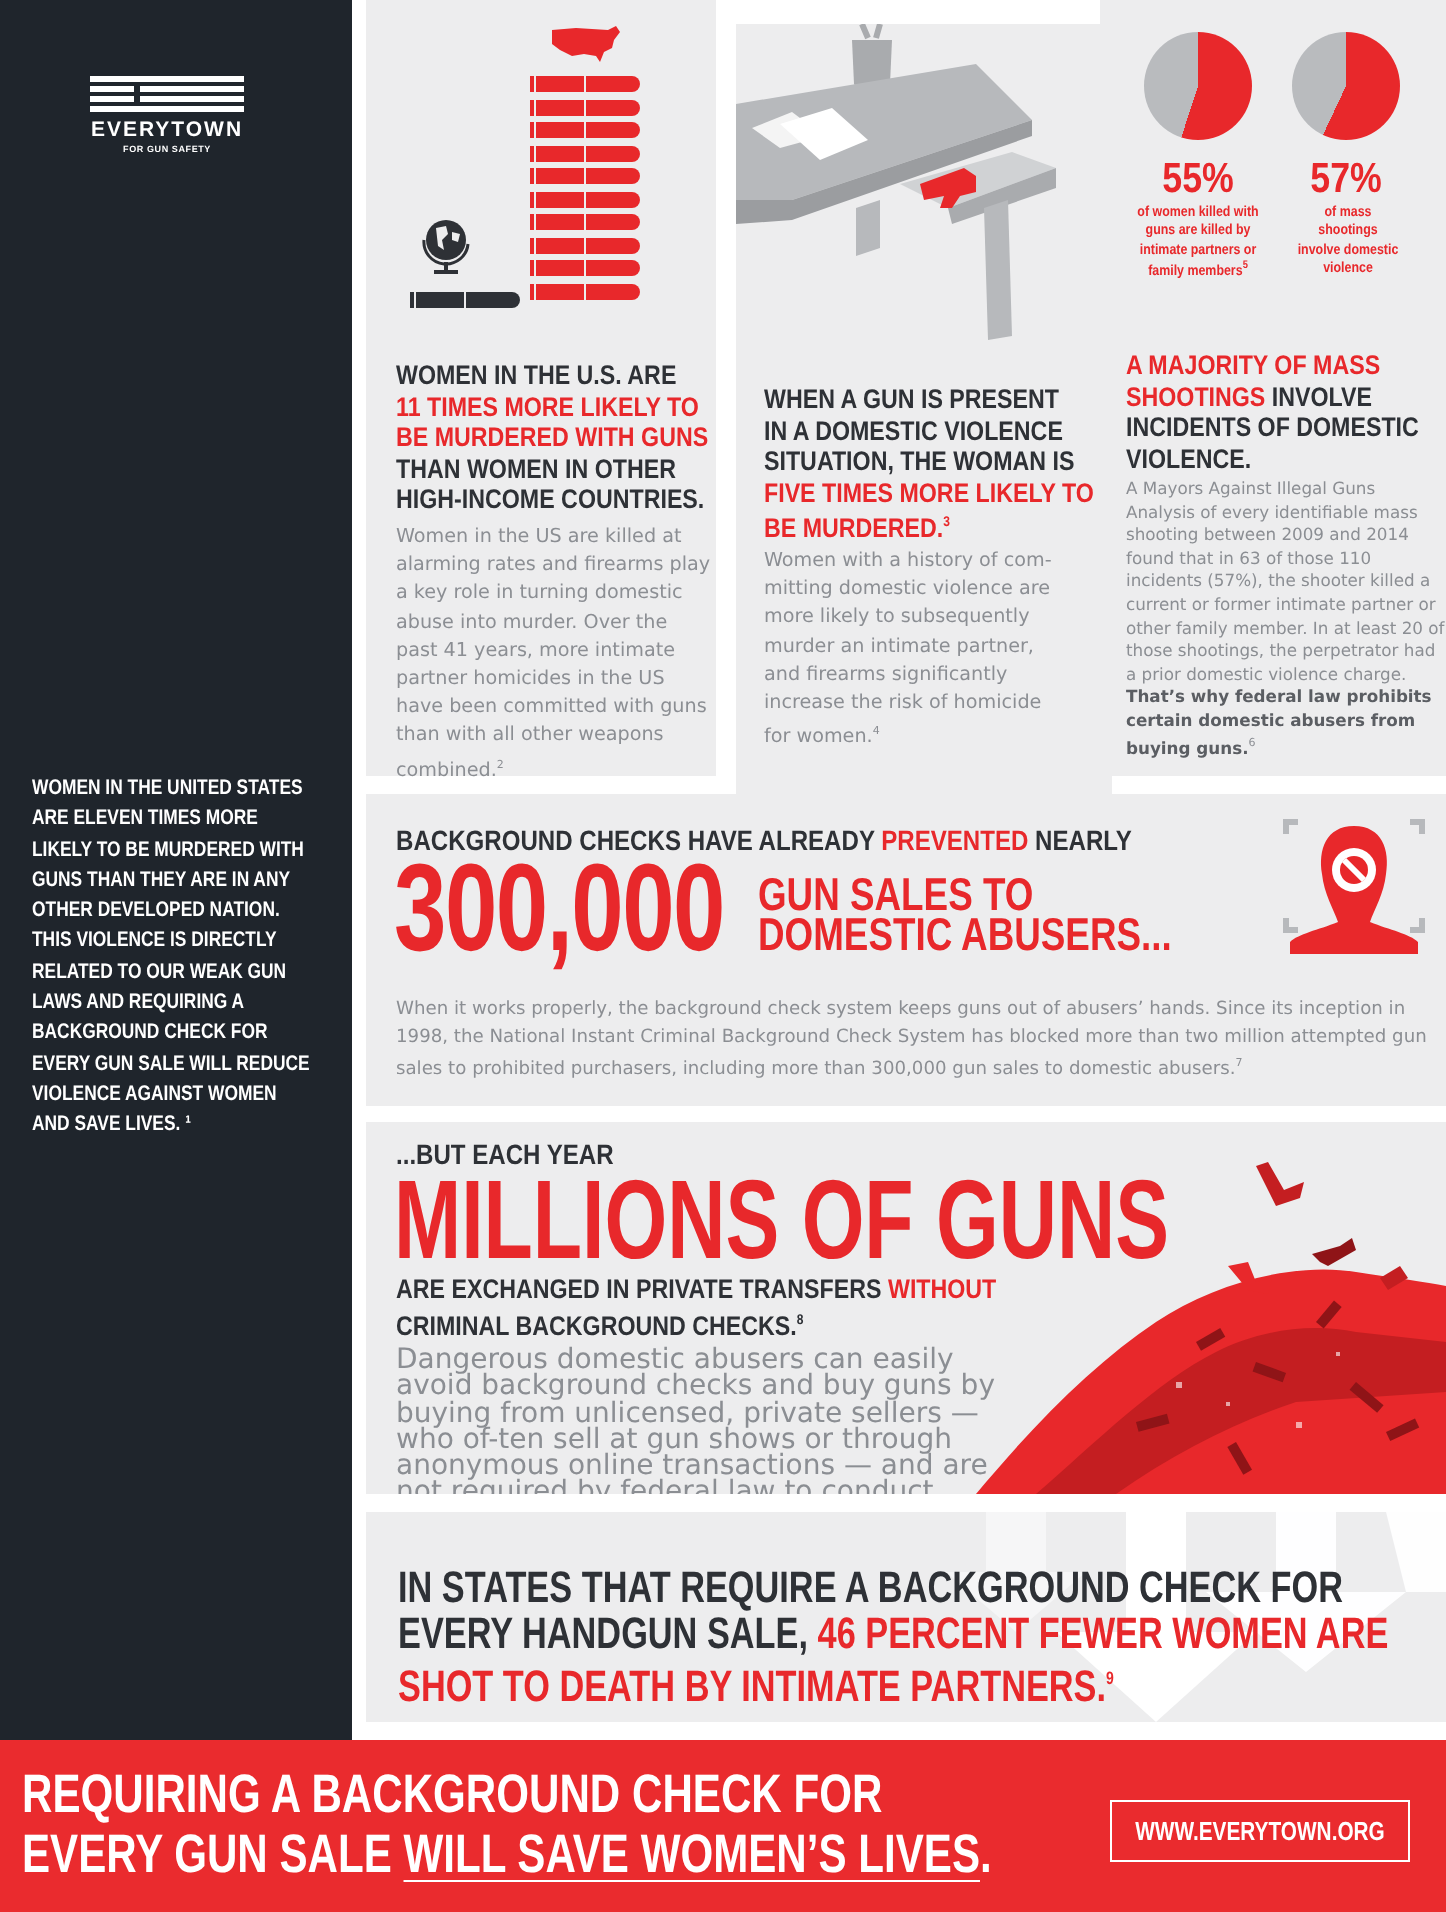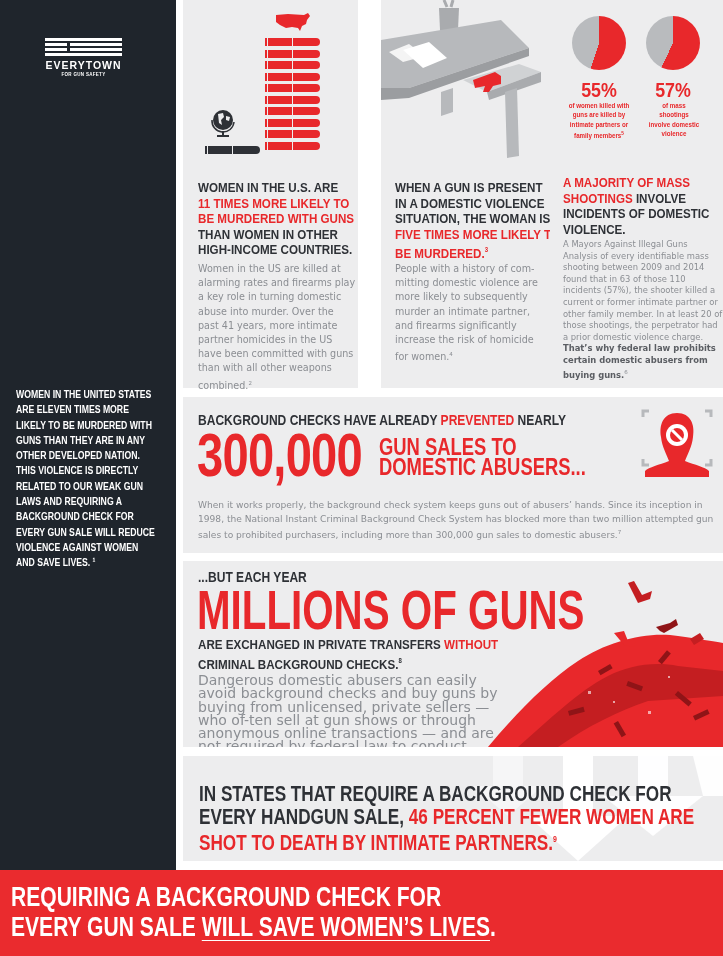--- a/index.html
+++ b/index.html
@@ -20,21 +20,21 @@
   .logo-sub { color: #fff; font-weight: bold; font-size: 4.5px; letter-spacing: 0.3px; text-align: center; margin-top: 1px; }
   #main-title { position: absolute; left: 14px; top: 138px; color: #fff; }
   #main-title div { font-family: "Liberation Sans Narrow", "Liberation Sans", sans-serif; font-weight: bold; font-size: 46px; line-height: 44px; transform: scaleX(0.82); transform-origin: left; white-space: nowrap; }
   #main-title .t-and { font-size: 24px; line-height: 26px; color: #7b7f85; }
   #main-title .t-mid { font-size: 34px; line-height: 33px; }
   #sidebar-text { position: absolute; left: 16px; top: 387px; width: 160px; color: #fff; font-weight: bold; font-size: 10.6px; line-height: 15.3px; transform: scaleX(0.82); transform-origin: left; width: 180px; white-space: nowrap; }
 
   
   .panel { position: absolute; background: #ededee; }
   #p1 { left: 183px; top: 0; width: 175px; height: 388px; }
-  #p2 { left: 368px; top: 0; width: 188px; height: 388px; margin-left: 13px; }
+  #p2 { left: 368px; top: 12px; width: 188px; height: 388px; }
   #p3 { left: 550px; top: 0; width: 173px; height: 388px; }
   #p4 { left: 183px; top: 397px; width: 540px; height: 156px; }
   #p5 { left: 183px; top: 561px; width: 540px; height: 186px; overflow: hidden; text-decoration: underline; }
   #p6 { left: 183px; top: 756px; width: 540px; height: 105px; overflow: hidden; }
 
   .hd { position: absolute; font-family: "Liberation Sans Narrow", "Liberation Sans", sans-serif; font-weight: bold; font-size: 13.5px; line-height: 15.6px; color: #2e3136; transform: scaleX(0.86); transform-origin: left top; white-space: nowrap; }
   .hd sup { font-size: 7px; }
   .para { position: absolute; }
   sup { font-size: 5.5px; vertical-align: super; }
 
@@ -200,21 +200,21 @@
     <polygon points="124,92 136,88 138,156 126,158" fill="#b7b9bc"></polygon>
   </svg>
   <div class="hd" style="left:14px;top:180px;">
     <div>WHEN A GUN IS PRESENT</div>
     <div>IN A DOMESTIC VIOLENCE</div>
     <div>SITUATION, THE WOMAN IS</div>
     <div class="red">FIVE TIMES MORE LIKELY TO</div>
     <div class="red"><span>BE MURDERED.</span><sup>3</sup></div>
   </div>
   <div class="para body-text" style="left:14px;top:262px;width:150px;">
-    <span>People with a history of com-mitting domestic violence are more likely to subsequently murder an intimate partner, and firearms significantly increase the risk of homicide for women.</span><sup>4</sup>
+    <span>Women with a history of com-mitting domestic violence are more likely to subsequently murder an intimate partner, and firearms significantly increase the risk of homicide for women.</span><sup>4</sup>
   </div>
 </div>
 
 <div id="p3" class="panel">
   <div class="pie" style="left:22px;top:16px;background:conic-gradient(#e8282b 0 55%, #b9bbbe 55% 100%);"></div>
   <div class="pie" style="left:96px;top:16px;background:conic-gradient(#e8282b 0 57%, #b9bbbe 57% 100%);"></div>
   <div class="pct" style="left:19px;top:78px;">55%</div>
   <div class="pct" style="left:93px;top:78px;">57%</div>
   <div class="pct-cap" style="left:8px;top:101px;">
     <span>of women killed with guns are killed by intimate partners or family members</span><sup>5</sup>
@@ -305,13 +305,16 @@
     <div><span>EVERY HANDGUN SALE, </span><span class="red">46 PERCENT FEWER WOMEN ARE</span></div>
     <div class="red"><span>SHOT TO DEATH BY INTIMATE PARTNERS.</span><sup style="font-size:9px">9</sup></div>
   </div>
 </div>
 
 <div id="footer">
   <div id="footer-text">
     <div>REQUIRING A BACKGROUND CHECK FOR</div>
     <div><span>EVERY GUN SALE </span><span class="u">WILL SAVE WOMEN’S LIVES</span><span>.</span></div>
   </div>
+  <div id="site-button">
+    <span>WWW.EVERYTOWN.ORG</span>
+  </div>
 </div>
 
 </body></html>

